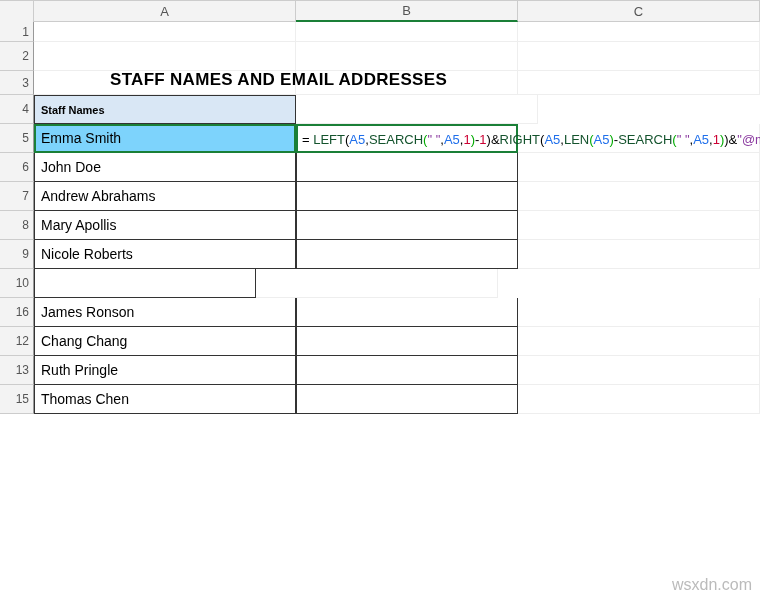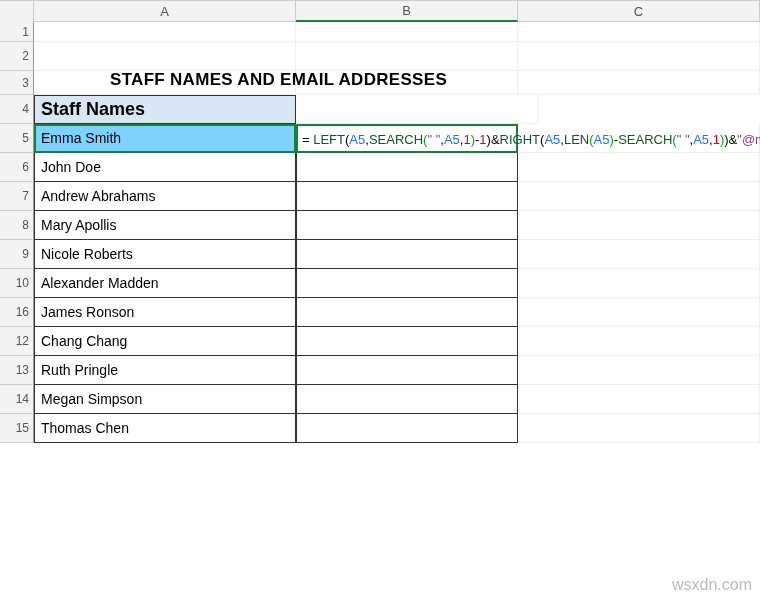--- a/index.html
+++ b/index.html
@@ -12,21 +12,21 @@
     .col-B { width: 222px; }
     .col-C { width: 242px; }
     .rows { }
     .row { display: flex; height: 29px; }
     .row.r1 { height: 20px; }
     .row.r3 { height: 24px; }
     .rownum { width: 34px; background: #f3f3f3; border-right: 1px solid #999; border-bottom: 1px solid #ccc; display: flex; align-items: center; justify-content: flex-end; padding-right: 4px; color: #555; font-size: 12px; }
     .cell { border-right: 1px solid #eee; border-bottom: 1px solid #eee; display: flex; align-items: center; padding: 0 6px; overflow: visible; white-space: nowrap; }
     .title-wrap { position: relative; }
     .title-text { position: absolute; left: 110px; top: 4px; font-weight: bold; font-size: 17px; letter-spacing: 0.3px; margin-top: 24px; }
-    .header-cell { background: #d9e7f5; border: 1px solid #333; font-weight: bold; font-size: 18px; }
+    .header-cell { background: #d9e7f5; border: 1px solid #333; font-weight: bold; font-size: 11px; }
     .data-bordered { border: 1px solid #333; border-top: none; font-size: 14px; }
     .active-cell { background: #7dd3fc; outline: 2px solid #1a7f37; outline-offset: -2px; }
     .editing-cell { background: #fff; border: 2px solid #1a7f37; position: relative; overflow: visible; }
     .formula-overlay { position: absolute; left: 4px; top: 50%; transform: translateY(-50%); white-space: nowrap; font-size: 13px; font-family: Arial, sans-serif; z-index: 5; }
     .formula-overlay .eq { color: #000; }
     .formula-overlay .fn { color: #14532d; }
     .formula-overlay .ref { color: #1f6feb; }
     .formula-overlay .num { color: #c03; }
     .formula-overlay .str { color: #8b3aa0; }
     .formula-overlay .paren1 { color: #000; }
@@ -110,21 +110,20 @@
 
     <div class="row">
       <div class="rownum">9</div>
       <div class="cell col-A data-bordered">Nicole Roberts</div>
       <div class="cell col-B data-bordered"></div>
       <div class="cell col-C"></div>
     </div>
 
     <div class="row">
       <div class="rownum">10</div>
-      <div class="cell col-A data-bordered">Alexander Madden</div>
       <div class="cell col-B data-bordered"></div>
       <div class="cell col-C"></div>
     </div>
 
     <div class="row">
       <div class="rownum">16</div>
       <div class="cell col-A data-bordered">James Ronson</div>
       <div class="cell col-B data-bordered"></div>
       <div class="cell col-C"></div>
     </div>
@@ -136,26 +135,20 @@
       <div class="cell col-C"></div>
     </div>
 
     <div class="row">
       <div class="rownum">13</div>
       <div class="cell col-A data-bordered">Ruth Pringle</div>
       <div class="cell col-B data-bordered"></div>
       <div class="cell col-C"></div>
     </div>
 
-    <div class="row">
-      <div class="rownum">14</div>
-      <div class="cell col-A data-bordered">Megan Simpson</div>
-      <div class="cell col-B data-bordered"></div>
-      <div class="cell col-C"></div>
-    </div>
 
     <div class="row">
       <div class="rownum">15</div>
       <div class="cell col-A data-bordered">Thomas Chen</div>
       <div class="cell col-B data-bordered"></div>
       <div class="cell col-C"></div>
     </div>
 
   </div>
 </div>

